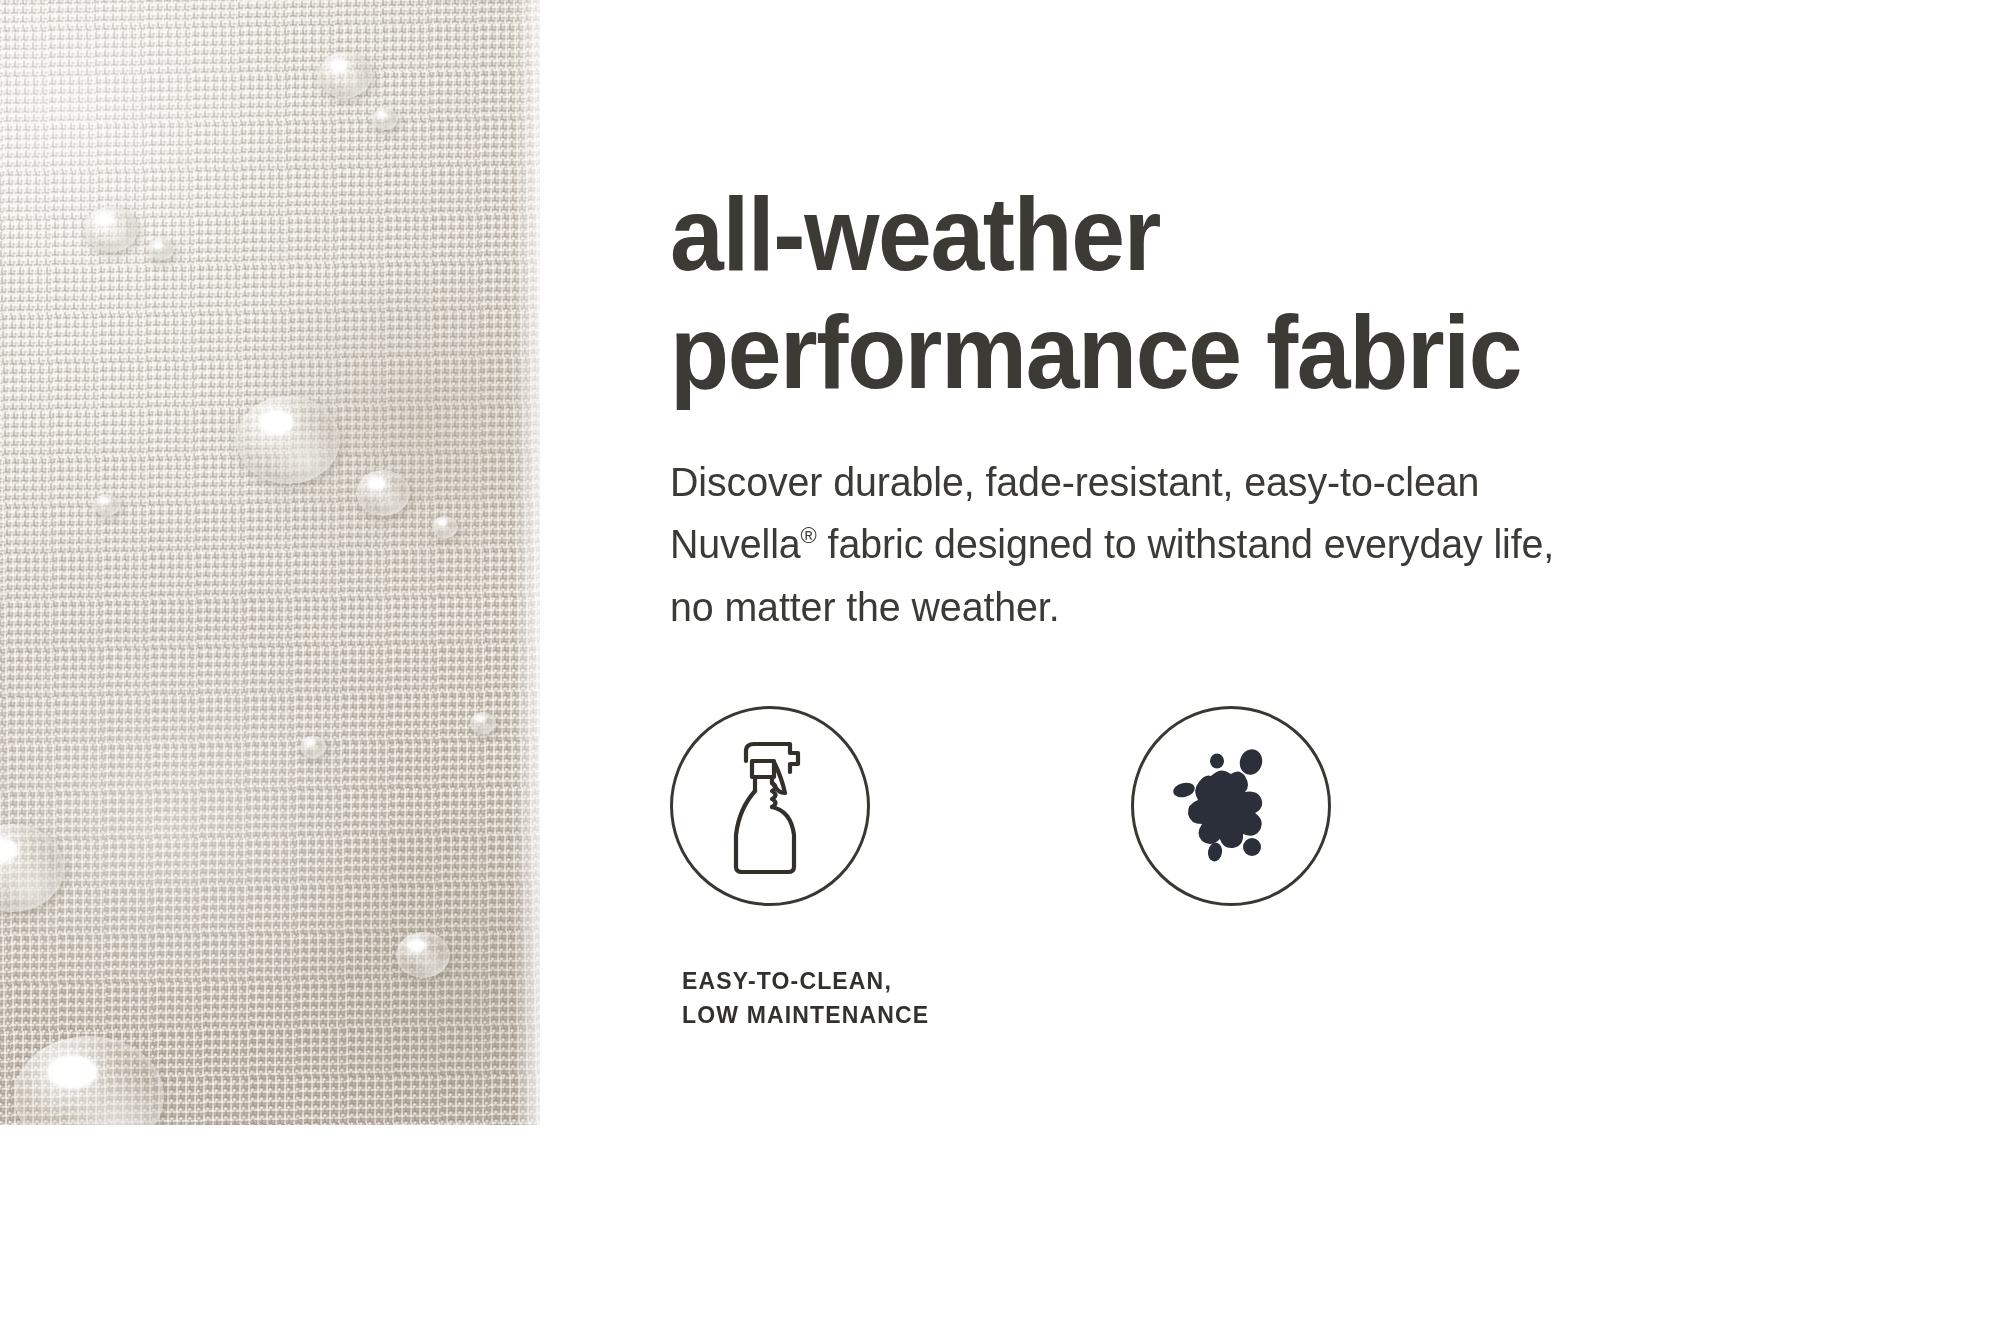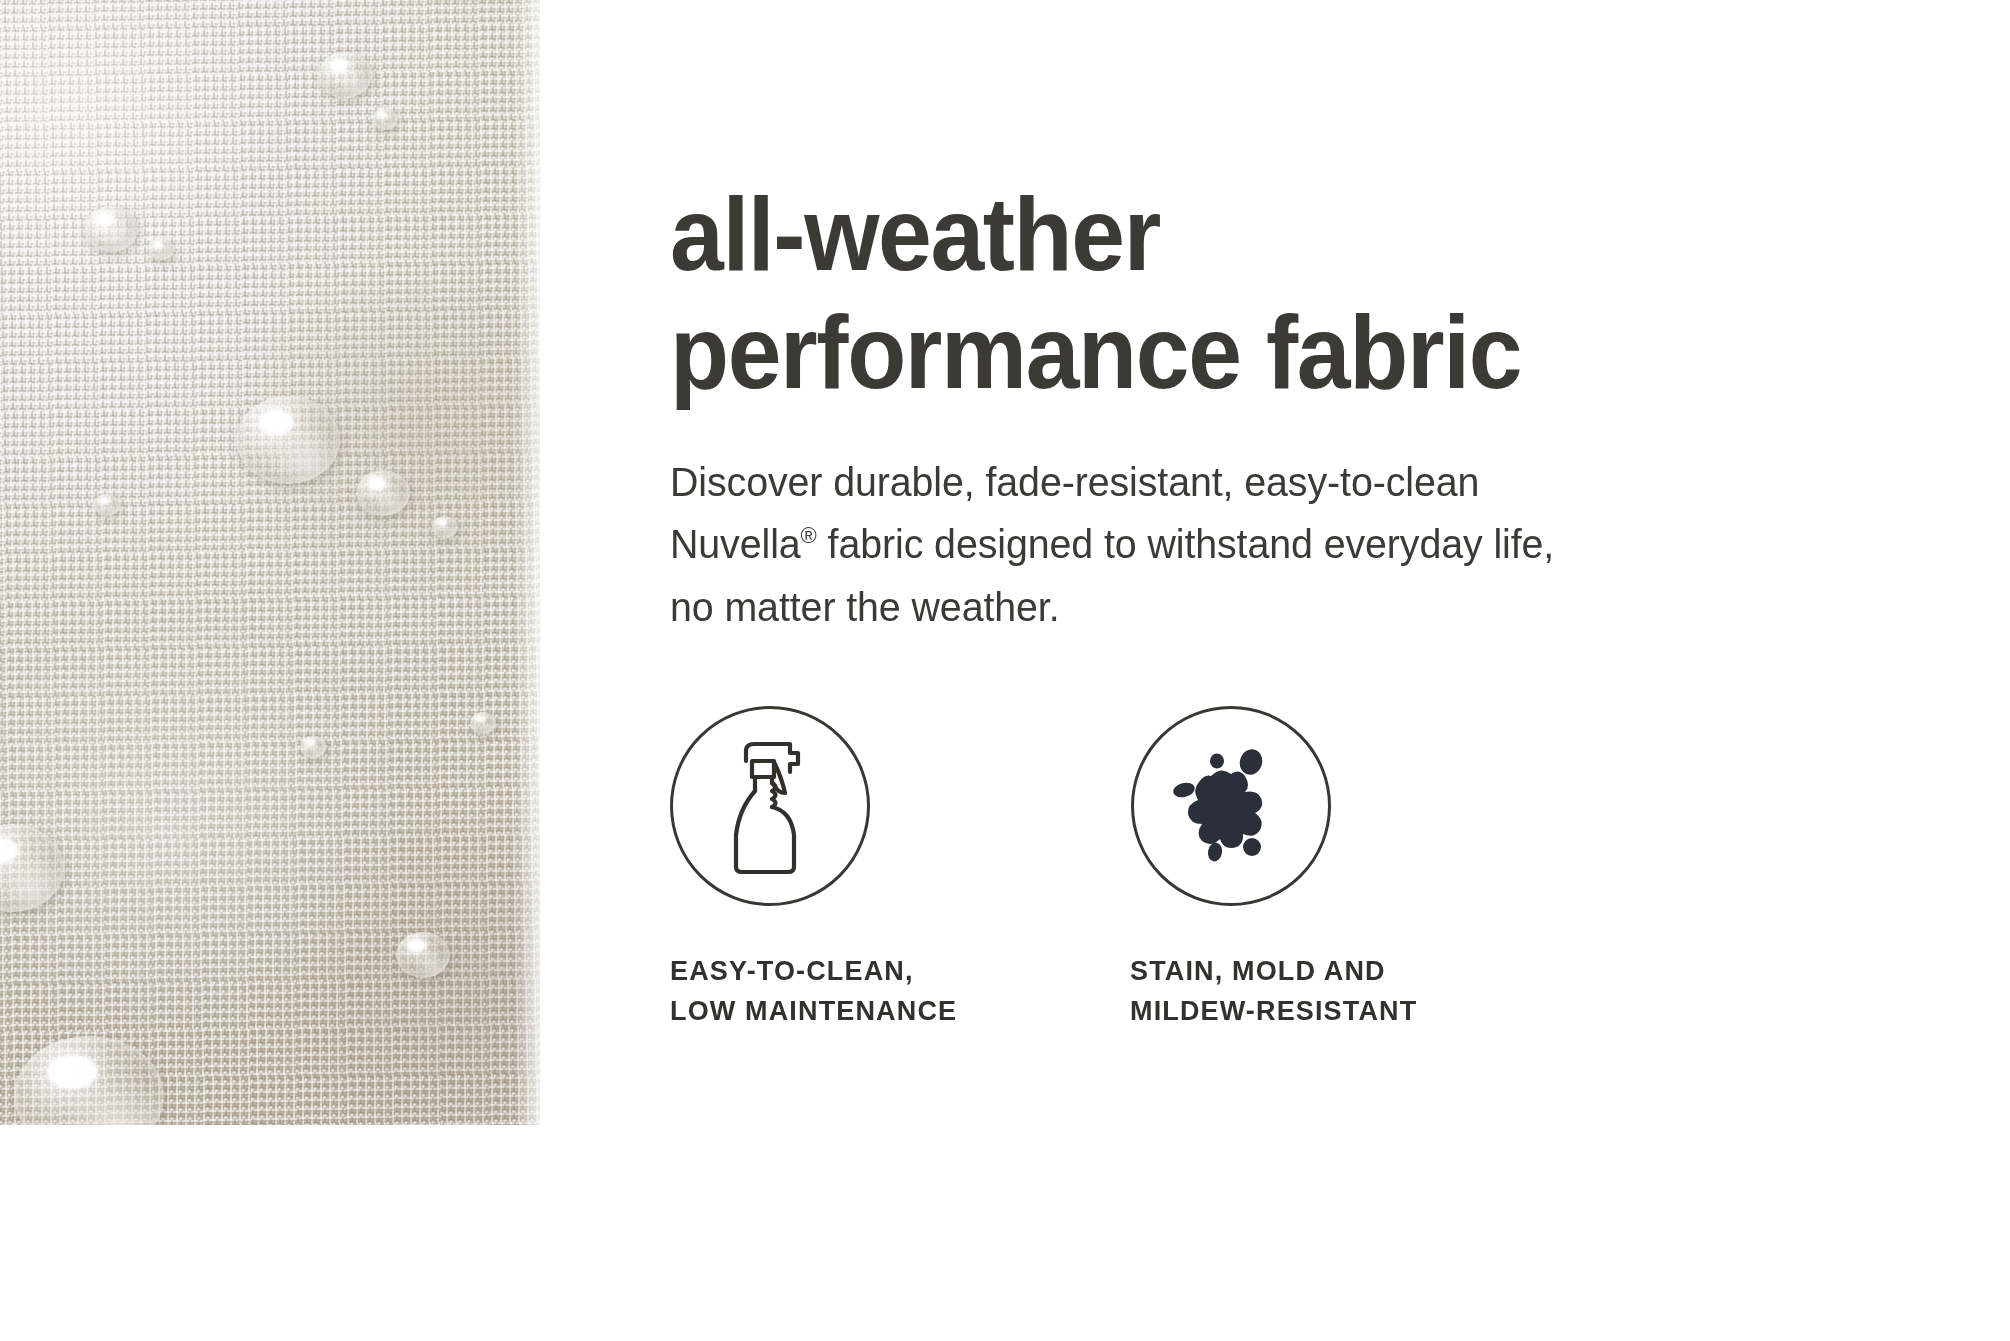--- a/index.html
+++ b/index.html
@@ -172,26 +172,26 @@
     border-radius: 50%;
     border: 3px solid #3a3733;
     display: flex;
     align-items: center;
     justify-content: center;
     box-sizing: border-box;
   }
   .feature:nth-child(2) .icon-circle { margin-left: 1px; }
   .icon-circle svg { display: block; }
   .feature-caption {
-    margin: 0;
+    margin: 12px;
     padding-top: 46px;
     color: #33312d;
     font-family: "Liberation Sans", sans-serif;
     font-weight: 700;
-    font-size: 27px;
+    font-size: 23px;
     line-height: 1.48;
     letter-spacing: 1.15px;
     text-transform: uppercase;
     white-space: pre-line;
   }
 </style>
 </head>
 <body>
 
 <div class="banner">
@@ -262,21 +262,19 @@
                          Q46 108 37 101 Q30 94 37 84 Q25 84 23 74 Q22 64 33 60
                          Q27 50 34 42 Q40 34 46 36 Z"></path>
                 <ellipse cx="86" cy="22" rx="11" ry="13" transform="rotate(18 86 22)"></ellipse>
                 <ellipse cx="52" cy="21" rx="7" ry="7.5"></ellipse>
                 <ellipse cx="19" cy="50" rx="11" ry="7" transform="rotate(-14 19 50)"></ellipse>
                 <ellipse cx="50" cy="112" rx="7" ry="9.5" transform="rotate(10 50 112)"></ellipse>
                 <ellipse cx="87" cy="107" rx="9" ry="9"></ellipse>
               </svg>
             </span>
           </div>
-          <p class="feature-caption">STAIN, MOLD AND
-MILDEW-RESISTANT</p>
         </div>
 
 
       </div>
     </div>
   </div>
 </div>
 
 </body></html>

